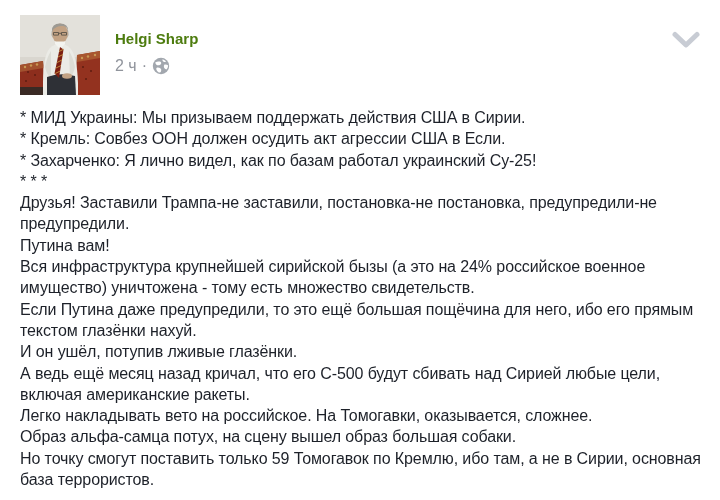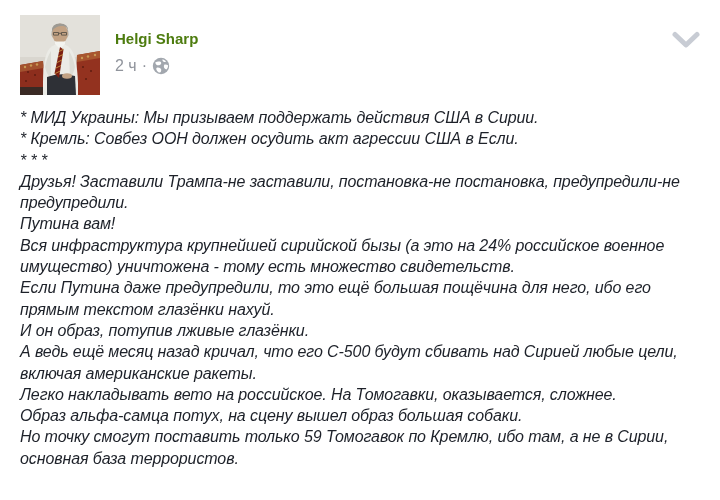--- a/index.html
+++ b/index.html
@@ -60,21 +60,20 @@
     cursor: pointer;
   }
   .post-body {
     position: absolute;
     left: 20px; top: 107px;
     width: 688px;
     font-size: 16px;
     line-height: 21.3px;
     color: #1d2129;
     letter-spacing: -0.1px;
-    font-style: italic;
   }
   .post-line {
     margin: 0; padding: 0;
     white-space: pre-wrap;
   }
 </style>
 </head>
 <body>
 
 <div class="post-card">
@@ -151,25 +150,26 @@
 
   <div class="chevron">
     <svg width="28" height="20" viewBox="0 0 28 20">
       <path d="M3 3.5 L14 14 L25 3.5" fill="none" stroke="#c8ccd4" stroke-width="5" stroke-linecap="round" stroke-linejoin="round"></path>
     </svg>
   </div>
 
   <div class="post-body">
       <div class="post-line">* МИД Украины: Мы призываем поддержать действия США в Сирии.</div>
       <div class="post-line">* Кремль: Совбез ООН должен осудить акт агрессии США в Если.</div>
+      <div class="post-line">* Захарченко: Я лично видел, как по базам работал украинский Су-25!</div>
       <div class="post-line">* * *</div>
       <div class="post-line">Друзья! Заставили Трампа-не заставили, постановка-не постановка, предупредили-не предупредили.</div>
       <div class="post-line">Путина вам!</div>
       <div class="post-line">Вся инфраструктура крупнейшей сирийской бызы (а это на 24% российское военное имущество) уничтожена - тому есть множество свидетельств.</div>
       <div class="post-line">Если Путина даже предупредили, то это ещё большая пощёчина для него, ибо его прямым текстом глазёнки нахуй.</div>
-      <div class="post-line">И он образ, потупив лживые глазёнки.</div>
+      <div class="post-line">И он ушёл, потупив лживые глазёнки.</div>
       <div class="post-line">А ведь ещё месяц назад кричал, что его С-500 будут сбивать над Сирией любые цели, включая американские ракеты.</div>
       <div class="post-line">Легко накладывать вето на российское. На Томогавки, оказывается, сложнее.</div>
       <div class="post-line">Образ альфа-самца потух, на сцену вышел образ большая собаки.</div>
       <div class="post-line">Но точку смогут поставить только 59 Томогавок по Кремлю, ибо там, а не в Сирии, основная база террористов.</div>
     </div>
 
 </div>
 
 </body></html>

